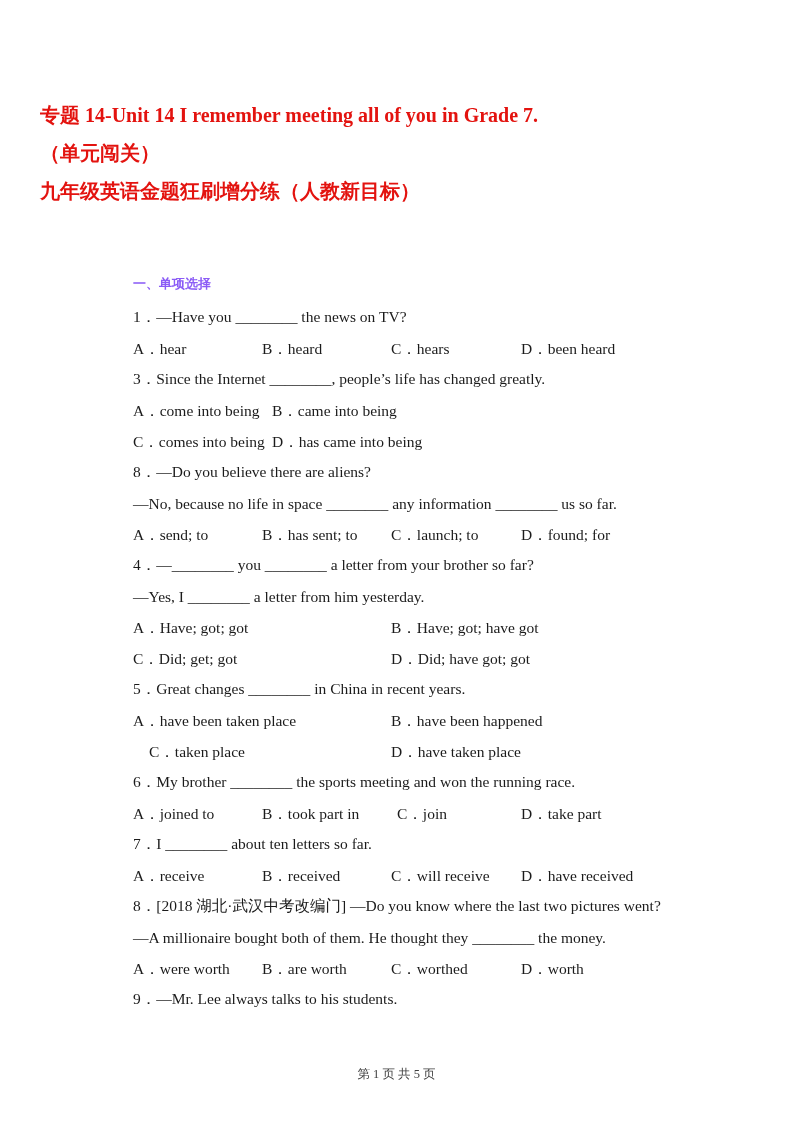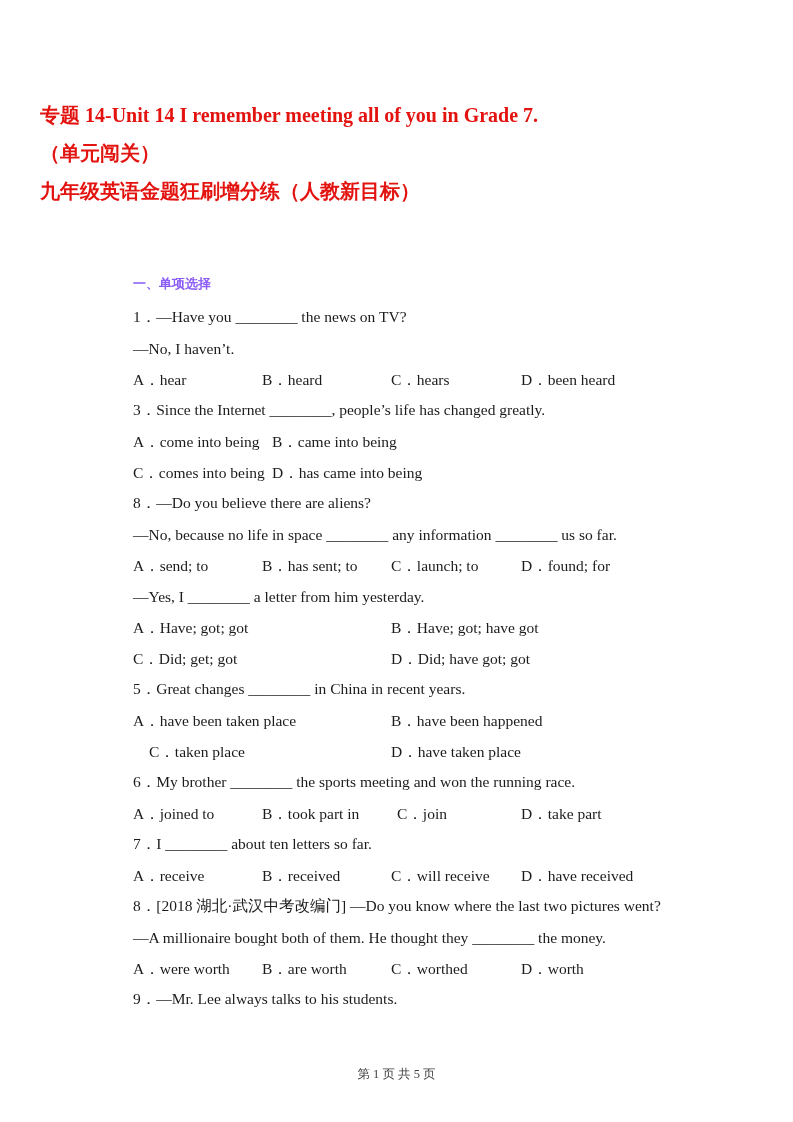--- a/index.html
+++ b/index.html
@@ -71,28 +71,28 @@
   <div class="title-block" style="color: rgb(227, 19, 15);">
     <div class="title-line">专题 14-Unit 14 I remember meeting all of you in Grade 7.</div>
     <div class="title-line">（单元闯关）</div>
     <div class="title-line">九年级英语金题狂刷增分练（人教新目标）</div>
   </div>
 
   <div class="content">
     <div class="section-heading">一、单项选择</div>
     <div id="questions-area">
         <div class="line stem-line">1．—Have you ________ the news on TV?</div>
-        <div class="line stem-line">—No, I haven’t.</div>
         <div class="line options-row"><span class="option" style="left: 0px;">A．hear</span><span class="option" style="left: 129px;">B．heard</span><span class="option" style="left: 258px;">C．hears</span><span class="option" style="left: 388px;">D．been heard</span></div>
         <div class="line stem-line">3．Since the Internet ________, people’s life has changed greatly.</div>
         <div class="line options-row"><span class="option" style="left: 0px;">A．come into being</span><span class="option" style="left: 139px;">B．came into being</span></div>
         <div class="line options-row"><span class="option" style="left: 0px;">C．comes into being</span><span class="option" style="left: 139px;">D．has came into being</span></div>
         <div class="line stem-line">8．—Do you believe there are aliens?</div>
         <div class="line stem-line">—No, because no life in space ________ any information ________ us so far.</div>
         <div class="line options-row"><span class="option" style="left: 0px;">A．send; to</span><span class="option" style="left: 129px;">B．has sent; to</span><span class="option" style="left: 258px;">C．launch; to</span><span class="option" style="left: 388px;">D．found; for</span></div>
+        <div class="line stem-line">4．—________ you ________ a letter from your brother so far?</div>
         <div class="line stem-line">—Yes, I ________ a letter from him yesterday.</div>
         <div class="line options-row"><span class="option" style="left: 0px;">A．Have; got; got</span><span class="option" style="left: 258px;">B．Have; got; have got</span></div>
         <div class="line options-row"><span class="option" style="left: 0px;">C．Did; get; got</span><span class="option" style="left: 258px;">D．Did; have got; got</span></div>
         <div class="line stem-line">5．Great changes ________ in China in recent years.</div>
         <div class="line options-row"><span class="option" style="left: 0px;">A．have been taken place</span><span class="option" style="left: 258px;">B．have been happened</span></div>
         <div class="line options-row"><span class="option" style="left: 0px; margin-left: 16px;">C．taken place</span><span class="option" style="left: 258px;">D．have taken place</span></div>
         <div class="line stem-line">6．My brother ________ the sports meeting and won the running race.</div>
         <div class="line options-row"><span class="option" style="left: 0px;">A．joined to</span><span class="option" style="left: 129px;">B．took part in</span><span class="option" style="left: 264px;">C．join</span><span class="option" style="left: 388px;">D．take part</span></div>
         <div class="line stem-line">7．I ________ about ten letters so far.</div>
         <div class="line options-row"><span class="option" style="left: 0px;">A．receive</span><span class="option" style="left: 129px;">B．received</span><span class="option" style="left: 258px;">C．will receive</span><span class="option" style="left: 388px;">D．have received</span></div>

